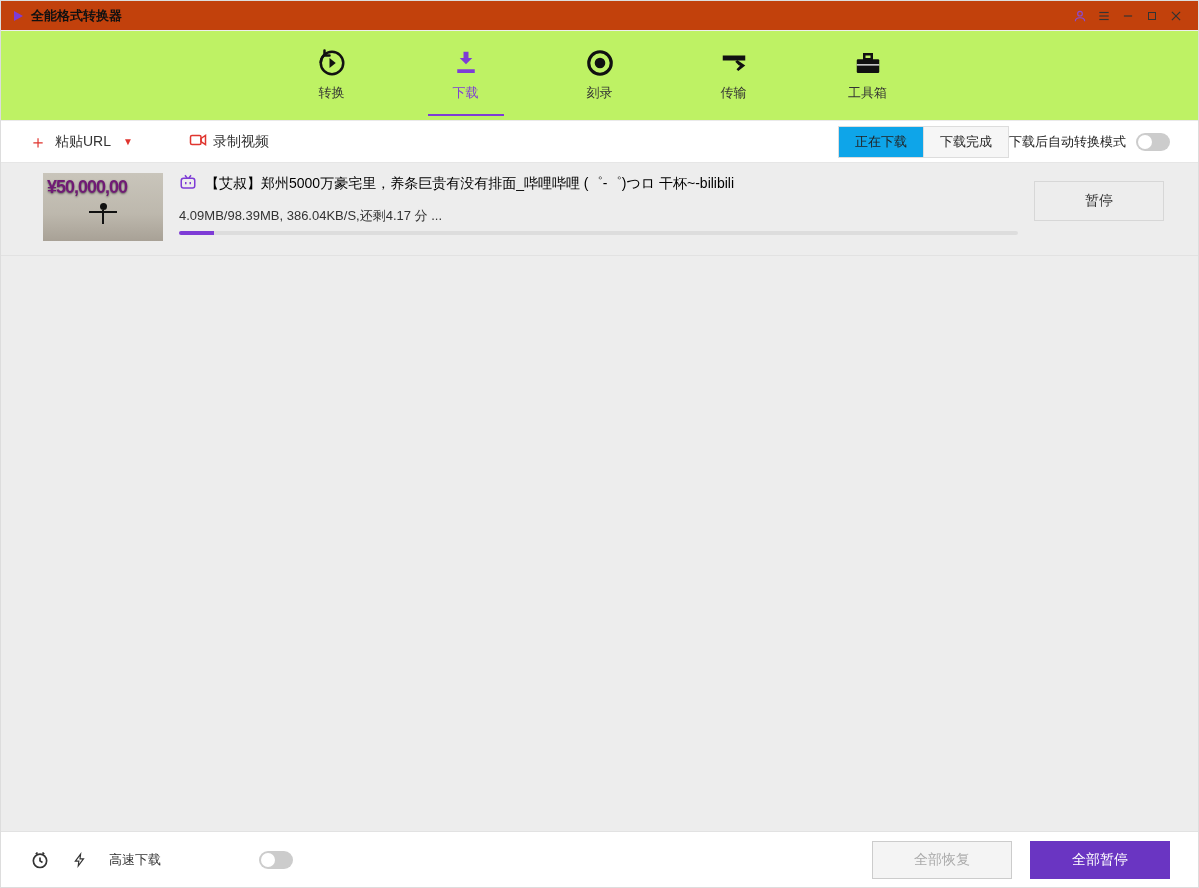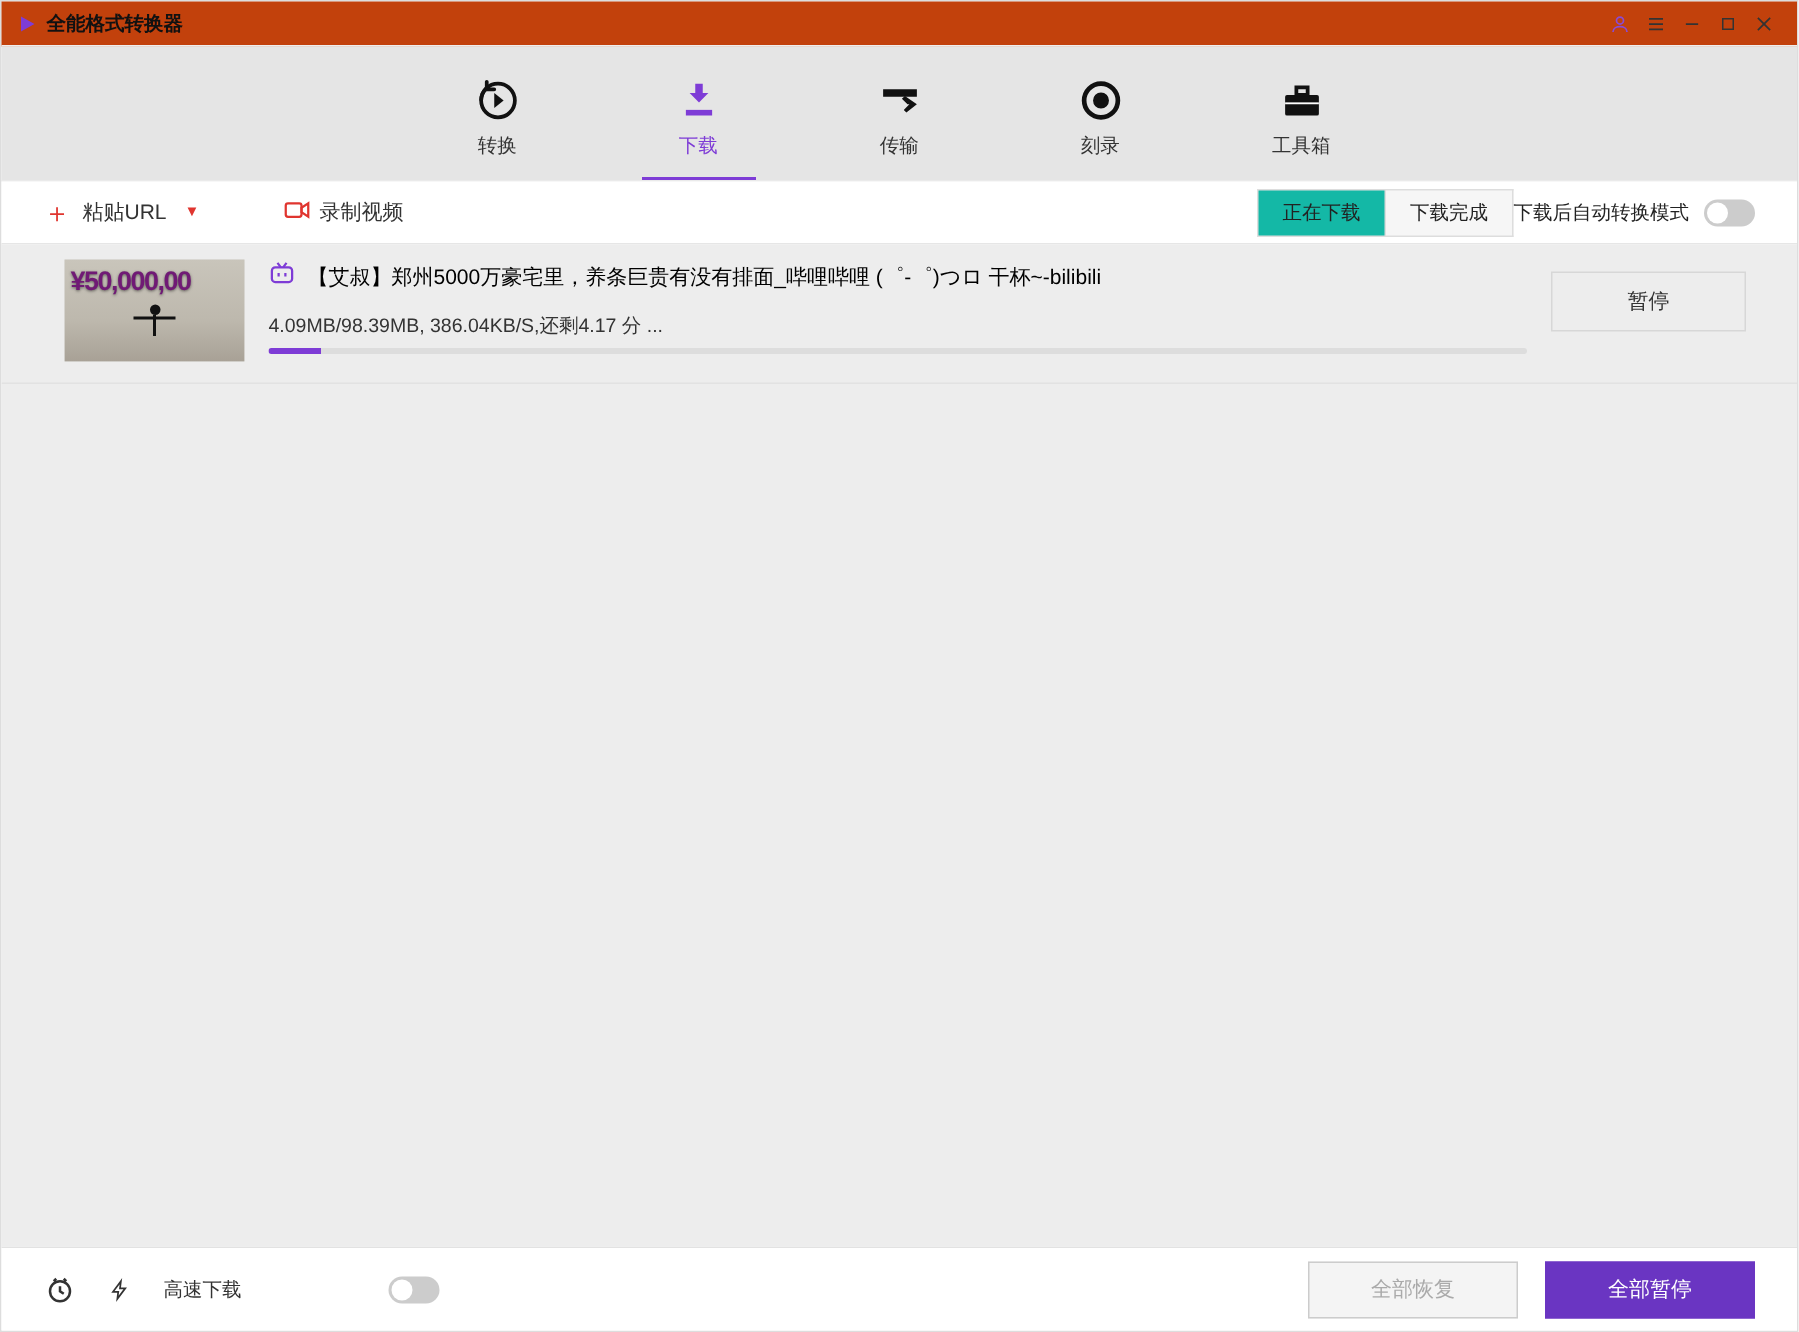--- a/index.html
+++ b/index.html
@@ -8,38 +8,38 @@
 
   
   .titlebar { height: 30px; display: flex; align-items: center; padding: 0 10px; border-bottom: 1px solid #eee; background:#c2410c;}
   .titlebar .logo { display:inline-flex; align-items:center; margin-right:6px;}
   .titlebar .title { font-size: 13px; font-weight: bold; color:#111;}
   .titlebar .spacer{ flex:1;}
   .titlebar .winbtn { width: 24px; height: 24px; display:inline-flex; align-items:center; justify-content:center; color:#333; cursor:pointer;}
   .titlebar .winbtn.account{ color:#8a4bd4;}
 
   
-  .topnav { height: 90px; display:flex; align-items:flex-end; justify-content:center; gap: 70px; padding-top:12px; background:#e5e5e5; border-bottom:1px solid #eaeaea;}
+  .topnav { height: 90px; display:flex; align-items:center; justify-content:center; gap: 70px; padding-top:12px; background:#bef264; border-bottom:1px solid #eaeaea;}
   .navitem { display:flex; flex-direction:column; align-items:center; gap:6px; cursor:pointer; position:relative; padding-bottom:14px; width:64px;}
   .navitem .icon { width:30px; height:30px; display:flex; align-items:center; justify-content:center;}
   .navitem .label { font-size:13px; color:#333;}
   .navitem.active .label { color:#7e3cd6; font-weight:500;}
   .navitem.active::after{ content:""; position:absolute; bottom:0; left:-6px; right:-6px; height:2px; background:#7e3cd6;}
 
   
   .toolbar { height: 42px; display:flex; align-items:center; padding: 0 28px; background:#fff; border-bottom:1px solid #e6e6e6;}
   .paste-url { display:flex; align-items:center; gap:8px; color:#e0352f; cursor:pointer; font-size:14px;}
   .paste-url .plus{ font-size:18px; line-height:1;}
   .paste-url .chev{ font-size:10px; margin-left:4px;}
   .record { display:flex; align-items:center; gap:6px; color:#333; margin-left: 56px; cursor:pointer; font-size:14px;}
   .record .camicon{ color:#e0352f;}
   .spacer2{ flex:1;}
   .subtabs{ display:flex; align-items:center;}
   .subtab{ padding:6px 16px; font-size:13px; background:#f6f6f6; border:1px solid #ddd; cursor:pointer; color:#222;}
-  .subtab.active{ background:#14b8a6;}
+  .subtab.active{ background:#0ea5e9;}
   .subtab + .subtab{ border-left:none;}
   .right-tools{ display:flex; align-items:center; gap:10px; margin-left:auto;}
   .autoconv-label{ font-size:13px; color:#222;}
   .toggle{ width:34px; height:18px; background:#ccc; border-radius:9px; position:relative; cursor:pointer;}
   .toggle .knob{ width:14px; height:14px; background:#fff; border-radius:50%; position:absolute; top:2px; left:2px;}
 
   
   .list { flex:1; background:#ededed; overflow:auto;}
   .item { display:flex; align-items:flex-start; gap:16px; padding:10px 34px 14px 42px; border-bottom:1px solid #e2e2e2;}
   .thumb { width:120px; height:68px; background:#d0cec8; position:relative; flex-shrink:0; overflow:hidden;}
@@ -127,35 +127,35 @@
       <span class="icon">
         <svg width="30" height="30" viewBox="0 0 24 24" fill="#7e3cd6">
             <path d="M12 3v10M12 13l-5-5h3V3h4v5h3l-5 5z"></path>
             <rect x="5" y="17" width="14" height="3"></rect>
           </svg>
       </span>
       <span class="label">下载</span>
     </div>
     <div class="navitem">
       <span class="icon">
+        <svg width="30" height="30" viewBox="0 0 24 24" fill="none" stroke="#111" stroke-width="2.5">
+            <circle cx="12" cy="12" r="9"></circle>
+            <circle cx="12" cy="12" r="3" fill="#111"></circle>
+          </svg>
+      </span>
+      <span class="label">刻录</span>
+    </div>
+    <div class="navitem">
+      <span class="icon">
         <svg width="30" height="30" viewBox="0 0 24 24" fill="#111">
             <rect x="3" y="6" width="18" height="4"></rect>
             <path d="M3 14h14l-3 3 1.4 1.4L21 14l-6.4-4.4L13 11l3 3H3z"></path>
           </svg>
       </span>
       <span class="label">传输</span>
-    </div>
-    <div class="navitem">
-      <span class="icon">
-        <svg width="30" height="30" viewBox="0 0 24 24" fill="none" stroke="#111" stroke-width="2.5">
-            <circle cx="12" cy="12" r="9"></circle>
-            <circle cx="12" cy="12" r="3" fill="#111"></circle>
-          </svg>
-      </span>
-      <span class="label">刻录</span>
     </div>
     <div class="navitem">
       <span class="icon">
         <svg width="30" height="30" viewBox="0 0 24 24" fill="#111">
             <rect x="3" y="9" width="18" height="11" rx="1"></rect>
             <rect x="9" y="5" width="6" height="4" fill="none" stroke="#111" stroke-width="2"></rect>
             <rect x="3" y="13" width="18" height="1" fill="#fff"></rect>
           </svg>
       </span>
       <span class="label">工具箱</span>

